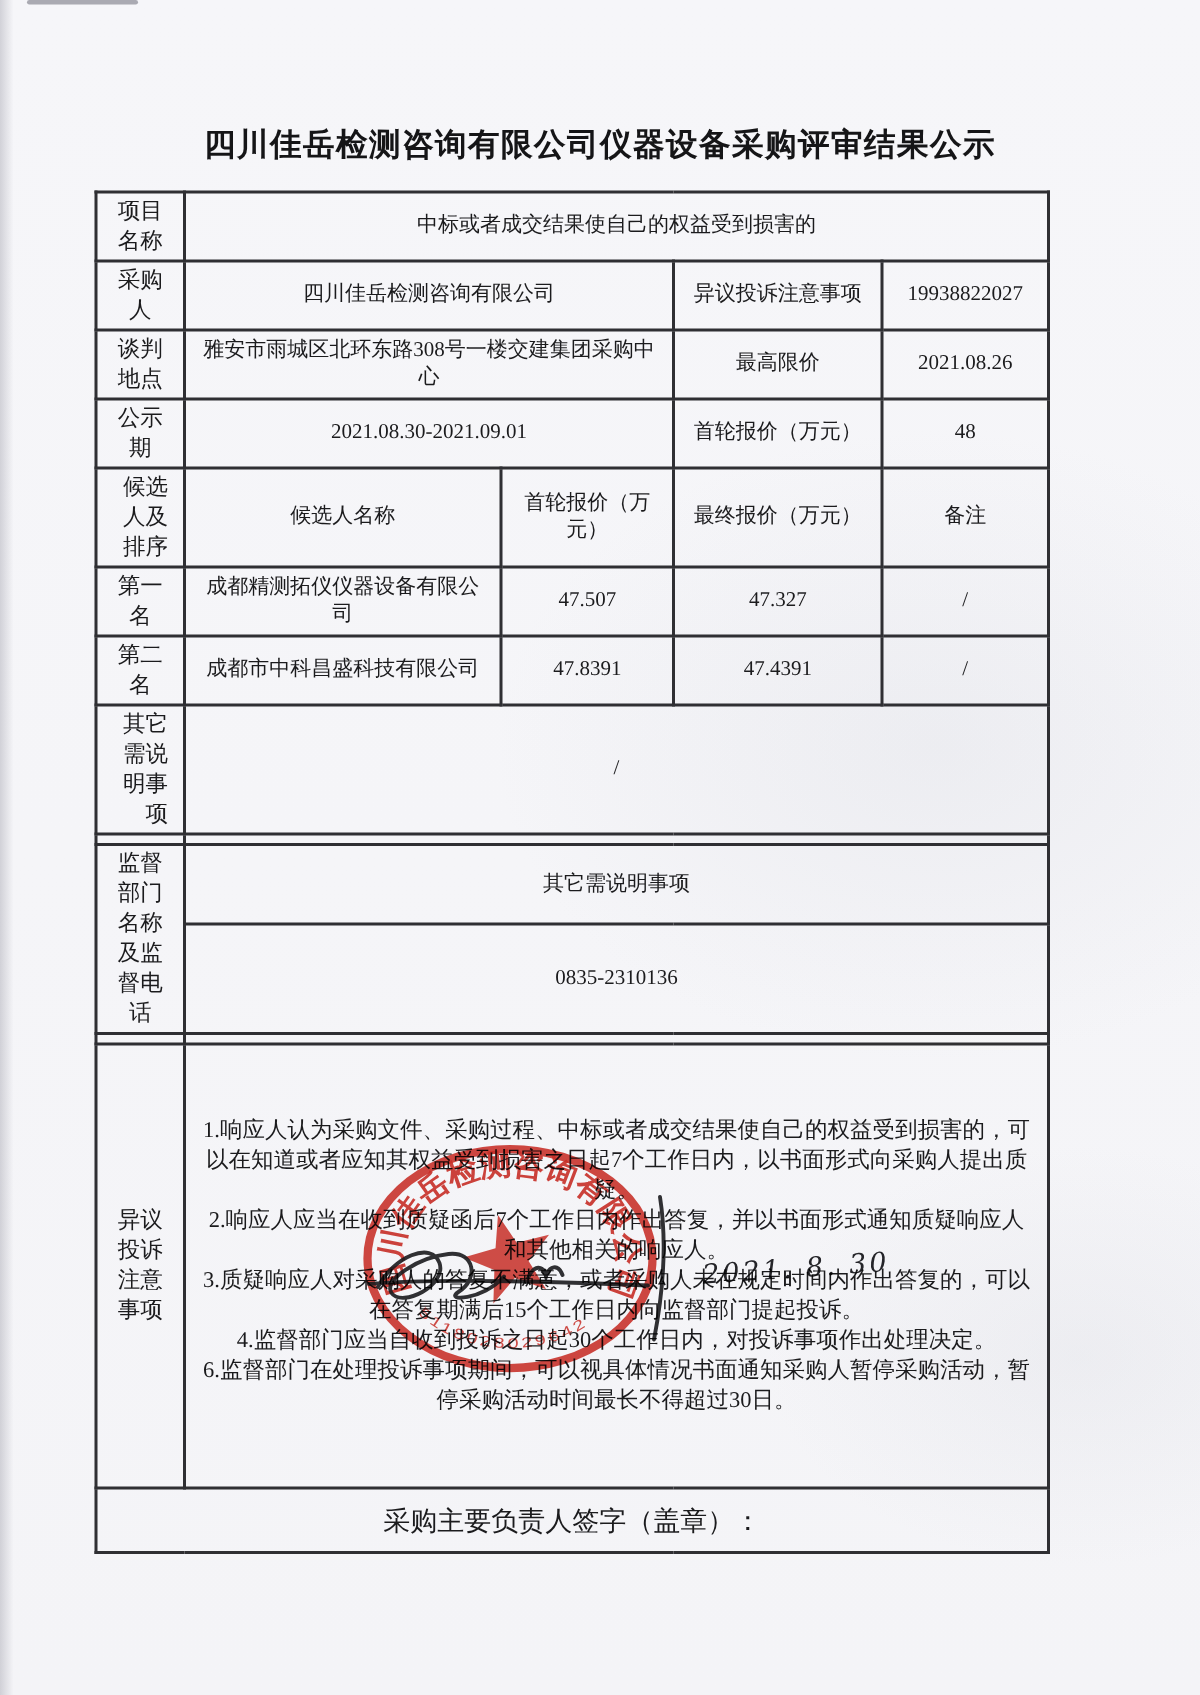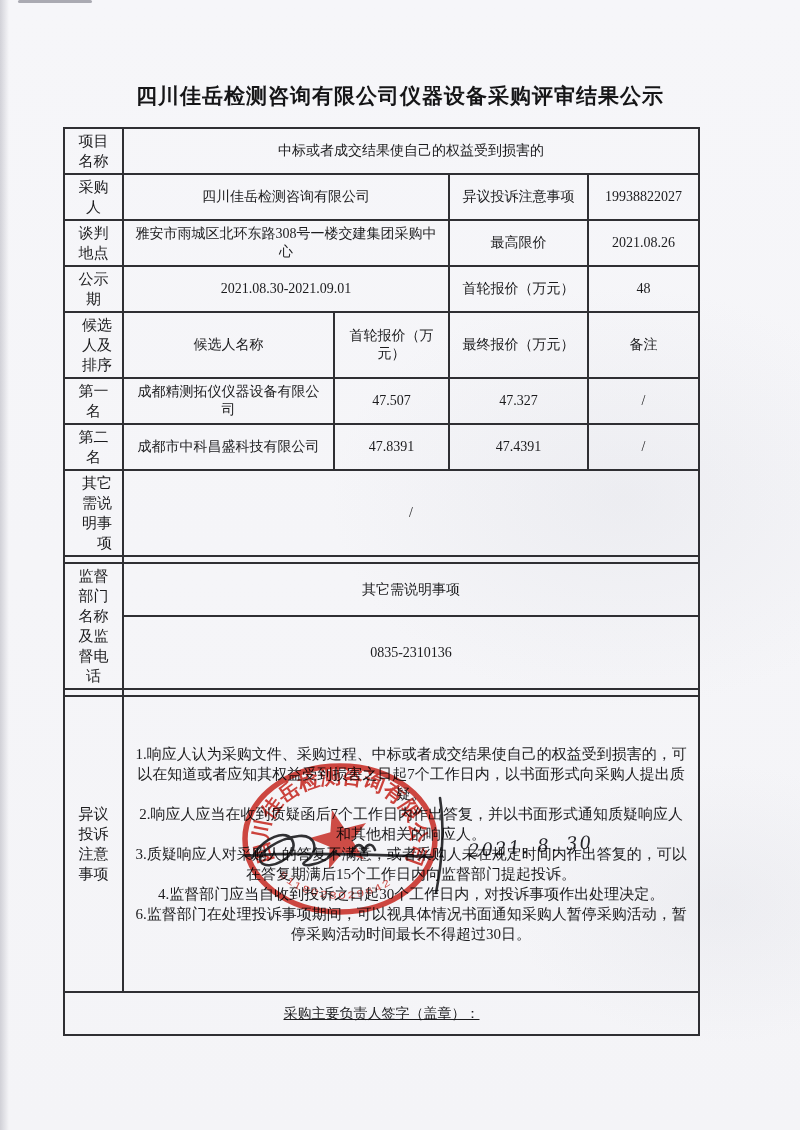--- a/index.html
+++ b/index.html
@@ -34,21 +34,21 @@
     padding:2px 10px;line-height:20px;
     overflow:hidden;
   }
   td.rowlabel{font-size:15px;padding:2px 3px;}
   td.rowlabel.alignleft{text-align:right;}
   tr.thin td{height:5px;padding:0;font-size:1px;line-height:1px;}
   td.objection-text{
     text-align:left;font-size:15px;line-height:21.3px;
     padding:6px 44px 6px 5px;vertical-align:middle;
   }
-  td.sign-cell{text-align:left;padding-left:4px;font-size:14px;position:relative;text-decoration:underline;}
+  td.sign-cell{text-align:left;padding-left:4px;font-size:18px;position:relative;}
   .overlay{position:absolute;left:0;top:0;width:800px;height:1130px;pointer-events:none;}
   .seal-layer{mix-blend-mode:multiply;}
   .hand-date{
     position:absolute;left:468px;top:834px;width:170px;
     font-family:"DejaVu Serif",serif;font-style:italic;
     font-size:18px;color:#26262a;transform:rotate(-4deg);
     letter-spacing:2px;mix-blend-mode:multiply;
   }
 </style>
 </head>

